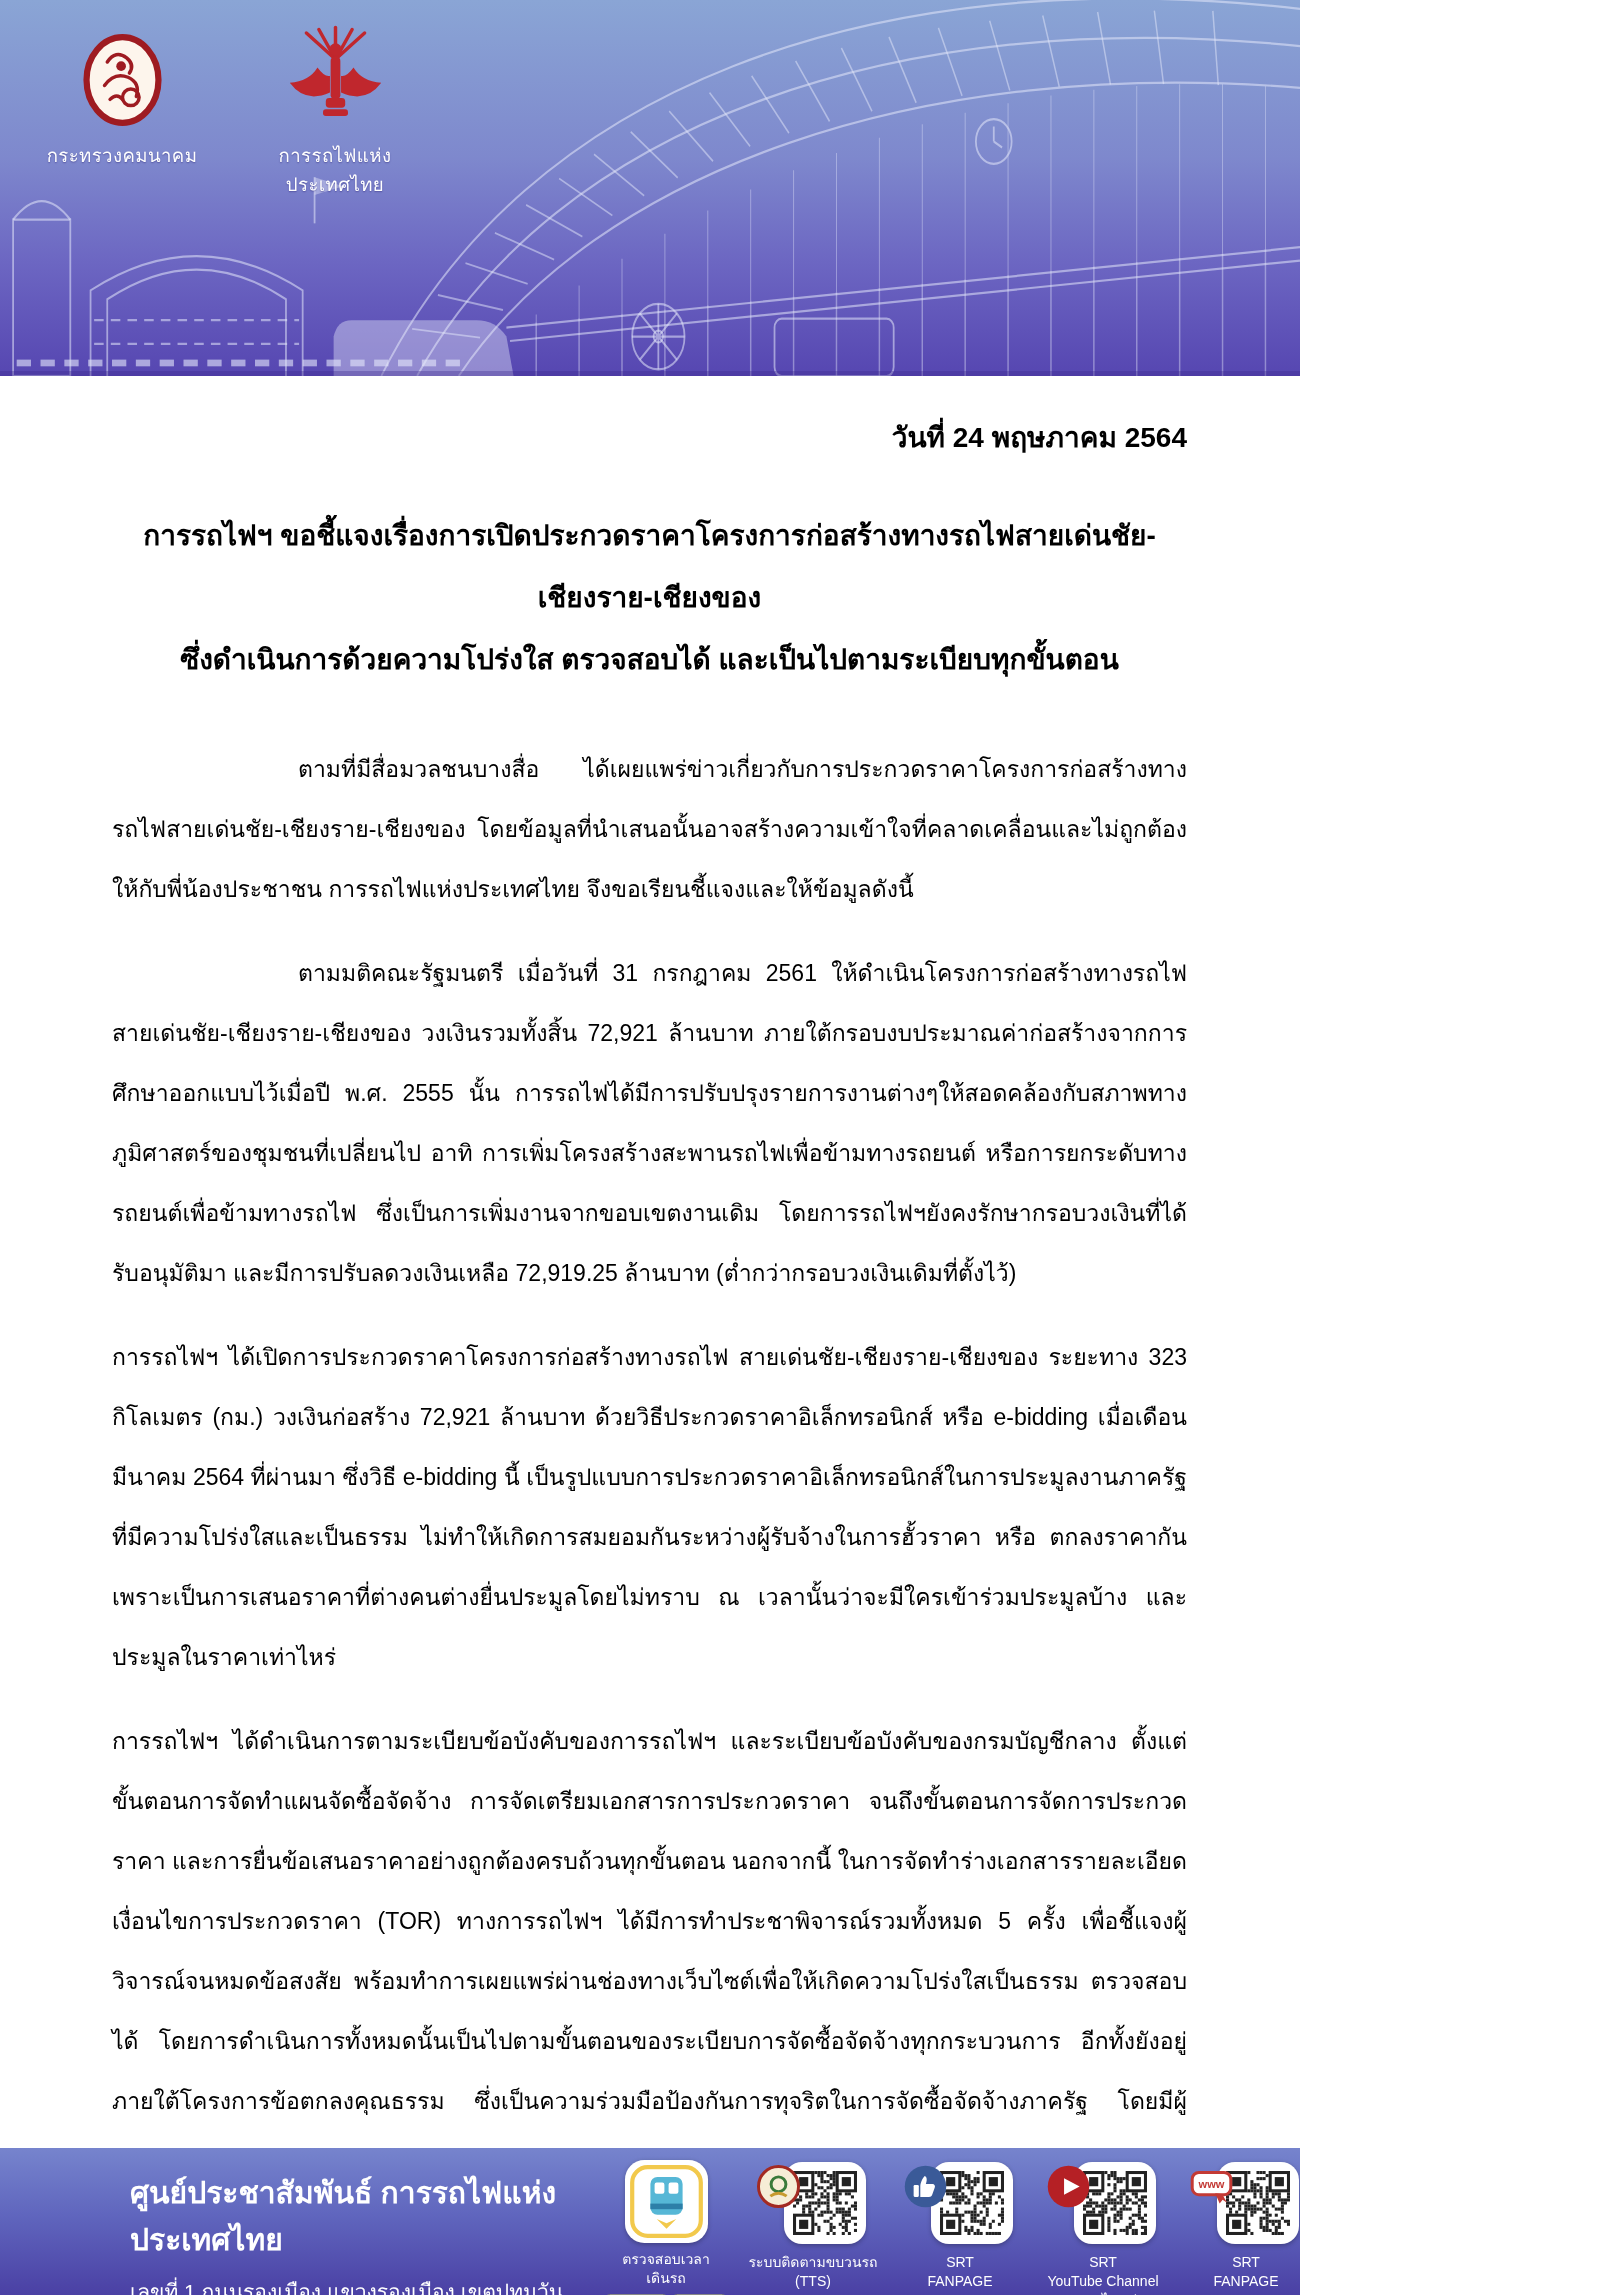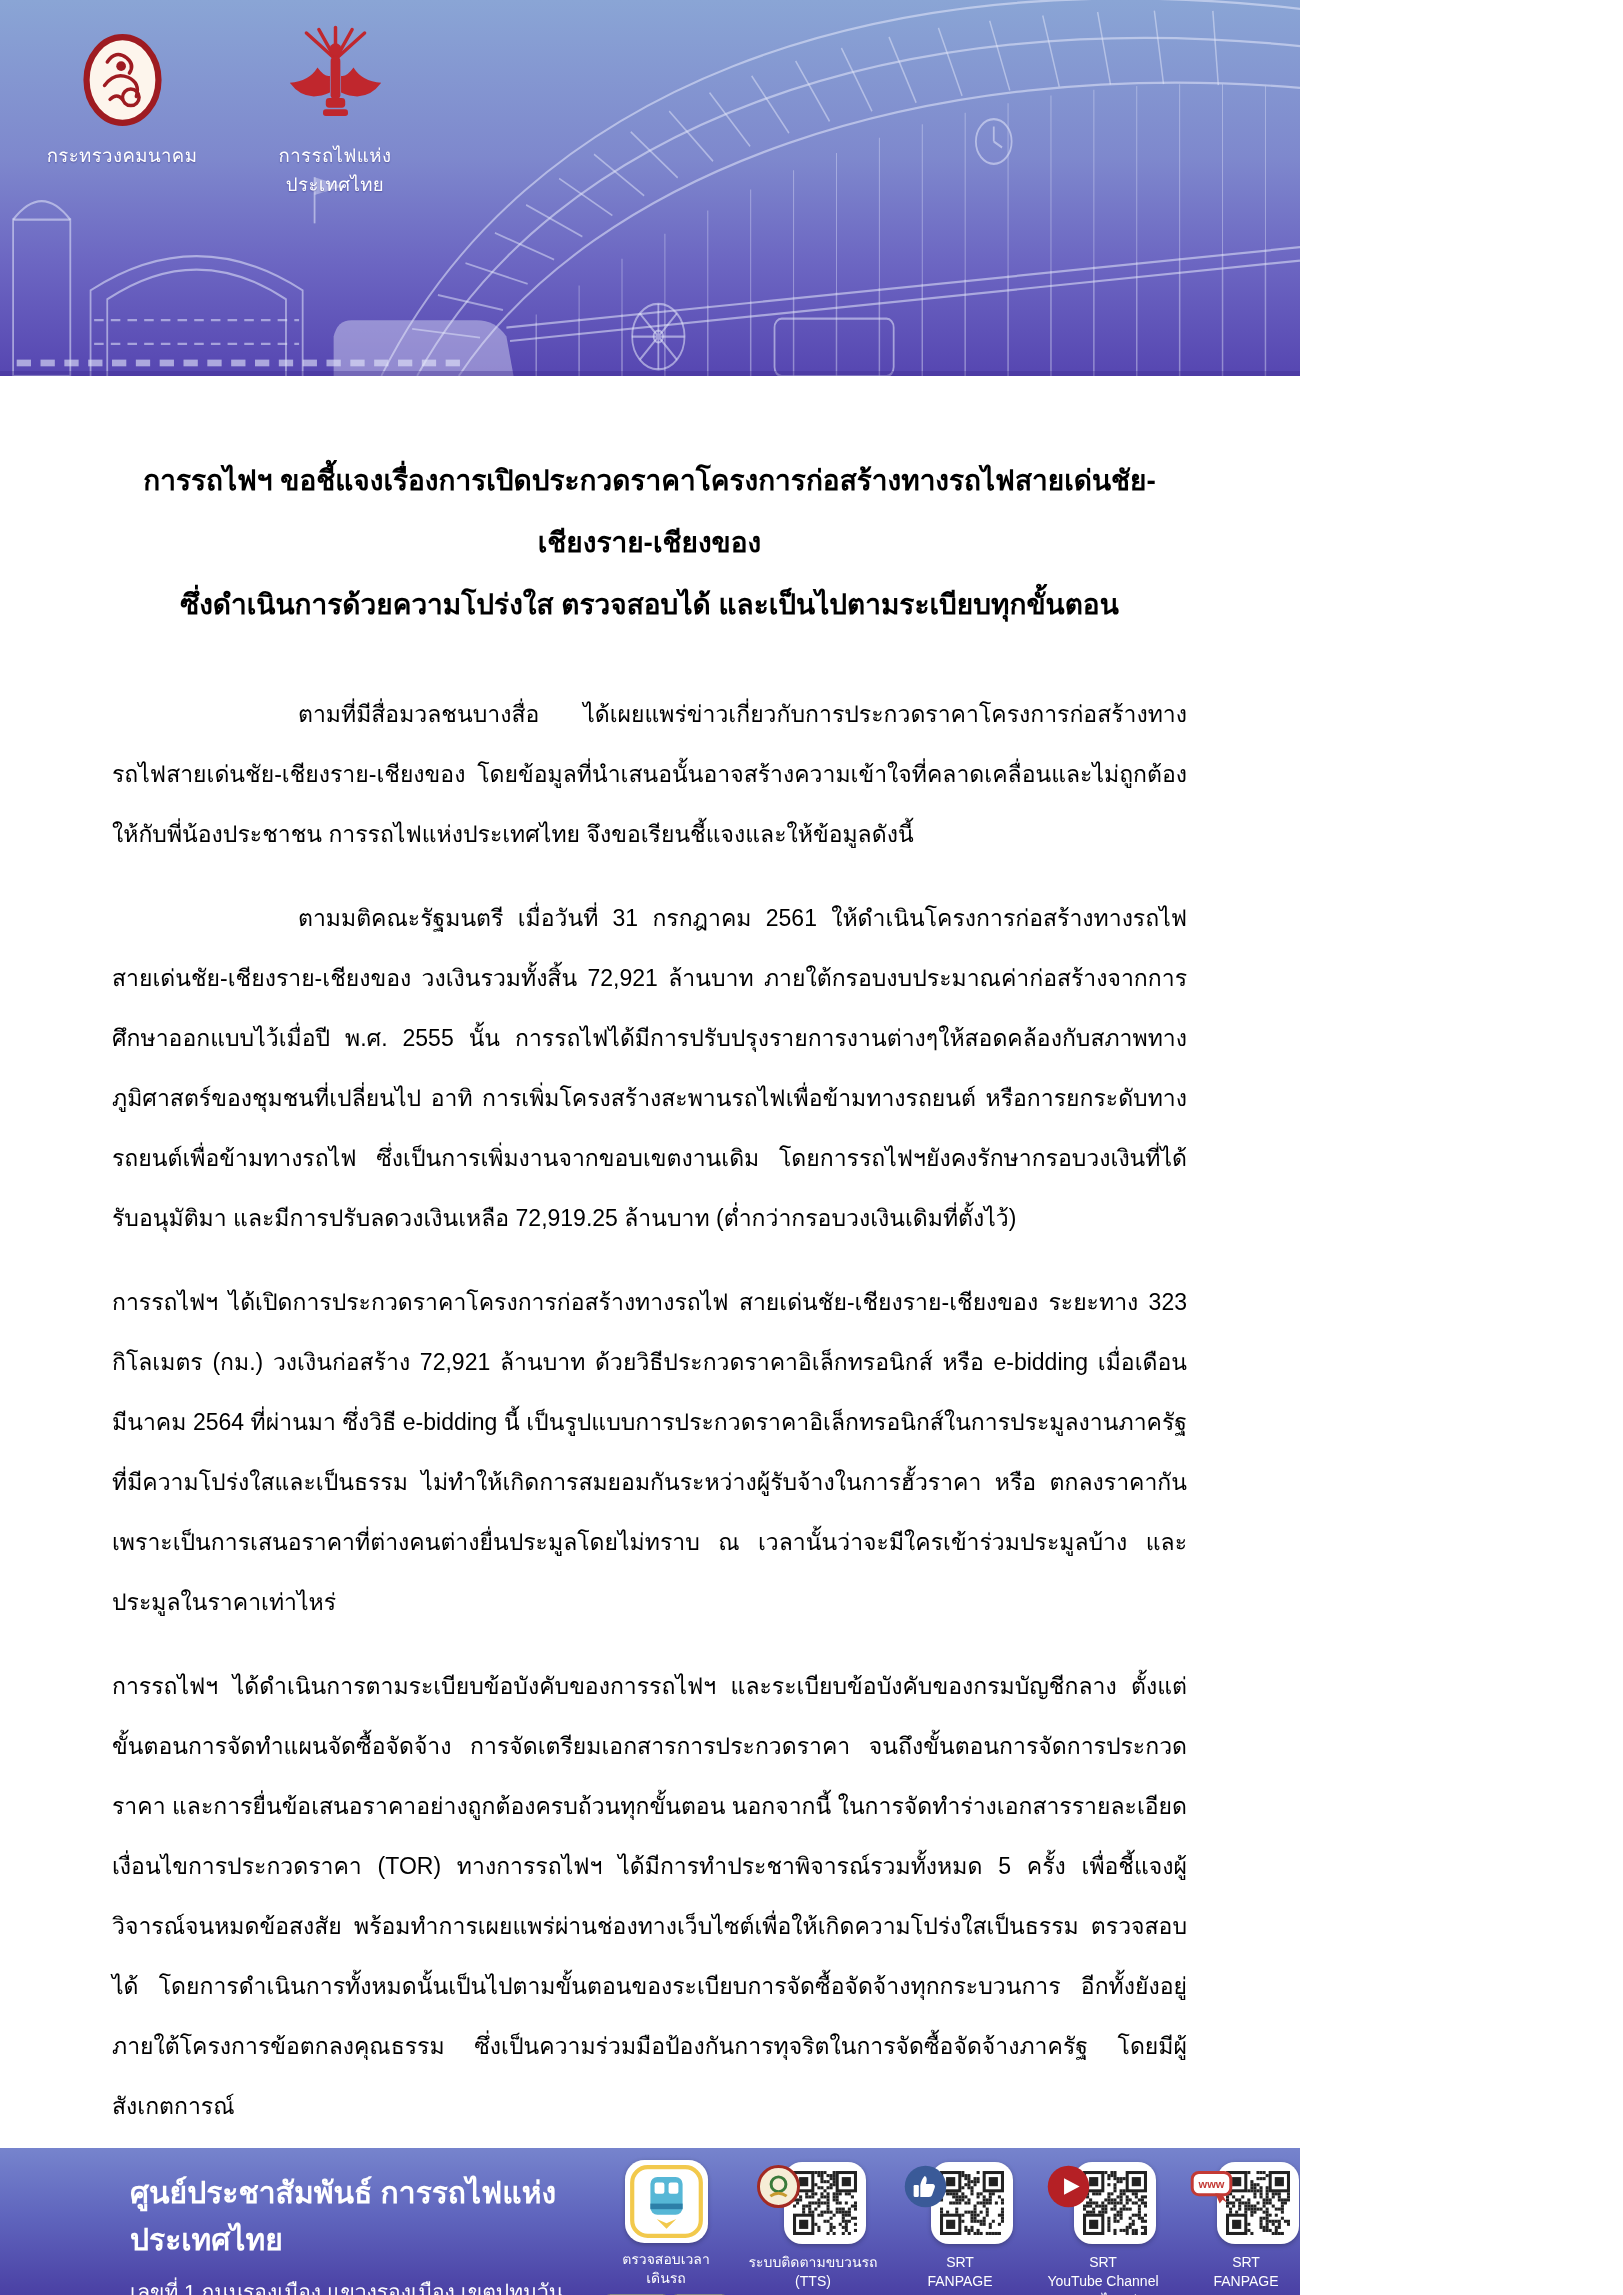--- a/index.html
+++ b/index.html
@@ -206,20 +206,21 @@
             </g>
           </svg>
         </div>
         <div class="logo-label">การรถไฟแห่งประเทศไทย</div>
       </div>
     </div>
   </header>
 
   <main class="content">
     <div class="doc-meta">
+      <div class="doc-date">วันที่ 24 พฤษภาคม 2564</div>
     </div>
 
     <h1 class="title">
       <span>การรถไฟฯ ขอชี้แจงเรื่องการเปิดประกวดราคาโครงการก่อสร้างทางรถไฟสายเด่นชัย-เชียงราย-เชียงของ</span><br>
       <span>ซึ่งดำเนินการด้วยความโปร่งใส ตรวจสอบได้ และเป็นไปตามระเบียบทุกขั้นตอน</span>
     </h1>
 
     <p class="para indent">ตามที่มีสื่อมวลชนบางสื่อ ได้เผยแพร่ข่าวเกี่ยวกับการประกวดราคาโครงการก่อสร้างทางรถไฟสายเด่นชัย-เชียงราย-เชียงของ โดยข้อมูลที่นำเสนอนั้นอาจสร้างความเข้าใจที่คลาดเคลื่อนและไม่ถูกต้องให้กับพี่น้องประชาชน การรถไฟแห่งประเทศไทย จึงขอเรียนชี้แจงและให้ข้อมูลดังนี้</p>
     <p class="para indent">ตามมติคณะรัฐมนตรี เมื่อวันที่ 31 กรกฎาคม 2561 ให้ดำเนินโครงการก่อสร้างทางรถไฟ สายเด่นชัย-เชียงราย-เชียงของ วงเงินรวมทั้งสิ้น 72,921 ล้านบาท ภายใต้กรอบงบประมาณค่าก่อสร้างจากการศึกษาออกแบบไว้เมื่อปี พ.ศ. 2555 นั้น การรถไฟได้มีการปรับปรุงรายการงานต่างๆให้สอดคล้องกับสภาพทางภูมิศาสตร์ของชุมชนที่เปลี่ยนไป อาทิ การเพิ่มโครงสร้างสะพานรถไฟเพื่อข้ามทางรถยนต์ หรือการยกระดับทางรถยนต์เพื่อข้ามทางรถไฟ ซึ่งเป็นการเพิ่มงานจากขอบเขตงานเดิม โดยการรถไฟฯยังคงรักษากรอบวงเงินที่ได้รับอนุมัติมา และมีการปรับลดวงเงินเหลือ 72,919.25 ล้านบาท (ต่ำกว่ากรอบวงเงินเดิมที่ตั้งไว้)</p>
     <p class="para">การรถไฟฯ ได้เปิดการประกวดราคาโครงการก่อสร้างทางรถไฟ สายเด่นชัย-เชียงราย-เชียงของ ระยะทาง 323 กิโลเมตร (กม.) วงเงินก่อสร้าง 72,921 ล้านบาท ด้วยวิธีประกวดราคาอิเล็กทรอนิกส์ หรือ e-bidding เมื่อเดือนมีนาคม 2564 ที่ผ่านมา ซึ่งวิธี e-bidding นี้ เป็นรูปแบบการประกวดราคาอิเล็กทรอนิกส์ในการประมูลงานภาครัฐที่มีความโปร่งใสและเป็นธรรม ไม่ทำให้เกิดการสมยอมกันระหว่างผู้รับจ้างในการฮั้วราคา หรือ ตกลงราคากัน เพราะเป็นการเสนอราคาที่ต่างคนต่างยื่นประมูลโดยไม่ทราบ ณ เวลานั้นว่าจะมีใครเข้าร่วมประมูลบ้าง และประมูลในราคาเท่าไหร่</p>

